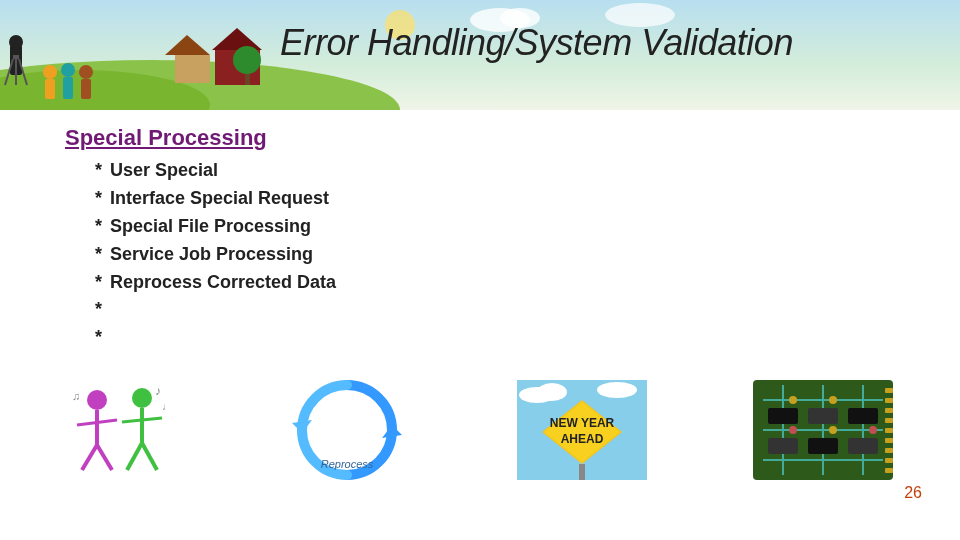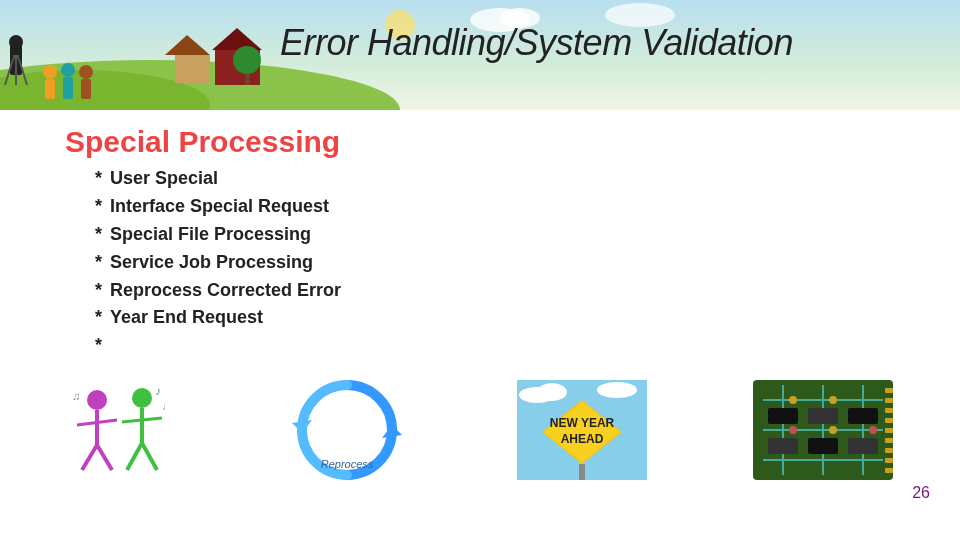--- a/index.html
+++ b/index.html
@@ -54,24 +54,25 @@
     }
 
     
     .special-processing {
       position: absolute;
       top: 10px;
       left: 65px;
     }
 
     .section-title {
-      font-size: 30px;
+      font-size: 22px;
       font-weight: bold;
-      color: #ef4444;
+      color: #701a75;
       margin-bottom: 6px;
+      text-decoration: underline;
     }
 
     .bullet-list {
       list-style: none;
       padding: 0;
       margin-left: 30px;
     }
 
     .bullet-list li {
       font-size: 18px;
@@ -133,23 +134,23 @@
     .img-circuit {
       width: 140px;
       height: 100px;
       position: relative;
     }
 
     
     .page-number {
       position: absolute;
       bottom: 8px;
-      right: 30px;
+      right: 38px;
       font-size: 16px;
-      color: #701a75;
+      color: #c2410c;
     }
 
     
     .illustration-svg {
       width: 100%;
       height: 100%;
     }
   </style>
 </head>
 <body>
@@ -225,25 +226,24 @@
         <li>
           <span class="asterisk">*</span>
           <span>Special File Processing</span>
         </li>
         <li>
           <span class="asterisk">*</span>
           <span>Service Job Processing</span>
         </li>
         <li>
           <span class="asterisk">*</span>
-          <span>Reprocess Corrected Error</span>
-        </li>
-        <li>
-          <span class="asterisk">*</span>
-          <span>Year End Request</span>
+          <span>Reprocess Corrected Data</span>
+        </li>
+        <li>
+          <span class="asterisk">*</span>
         </li>
         <li>
           <span class="asterisk">*</span>
         </li>
       </ul>
   </div>
 
   <div class="images-row">
 
     <div class="img-stick-figures">

